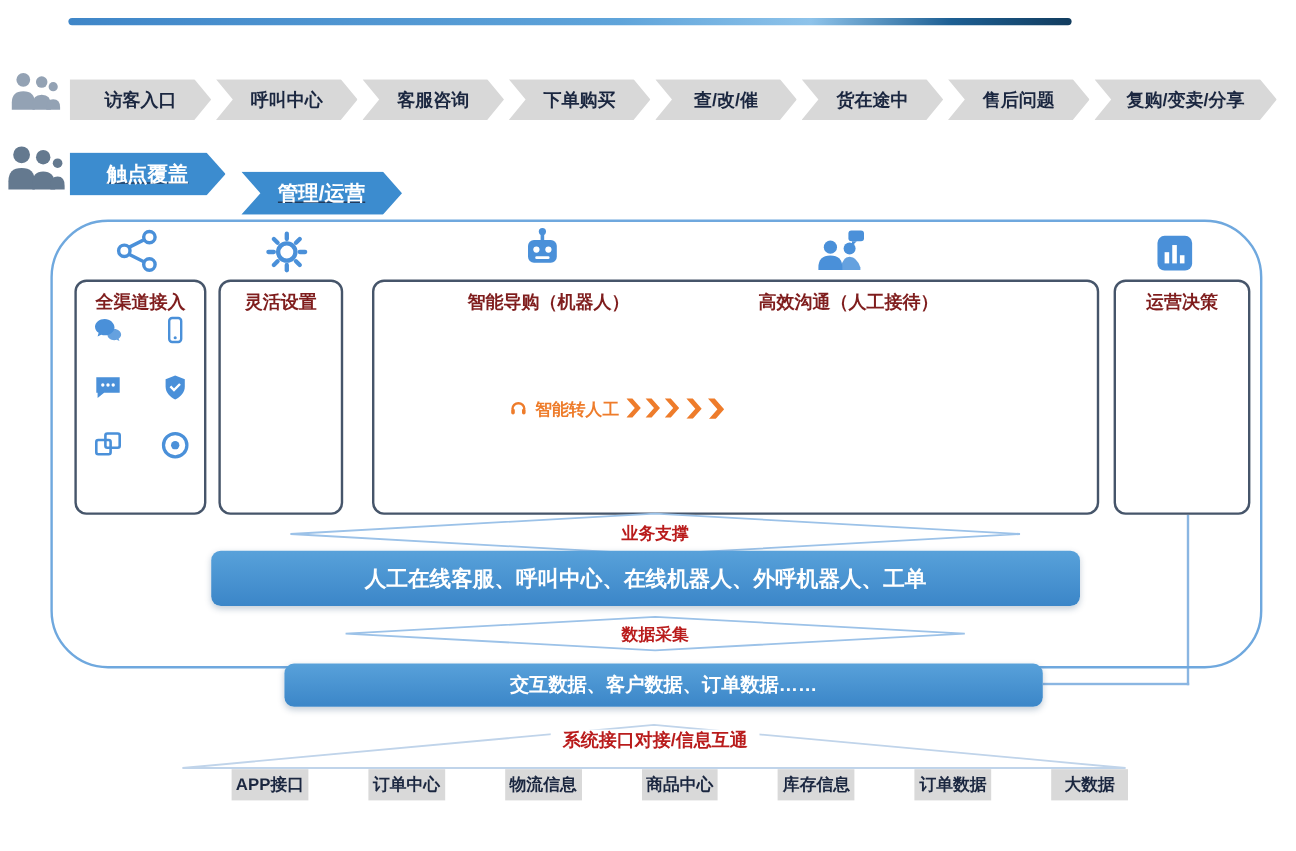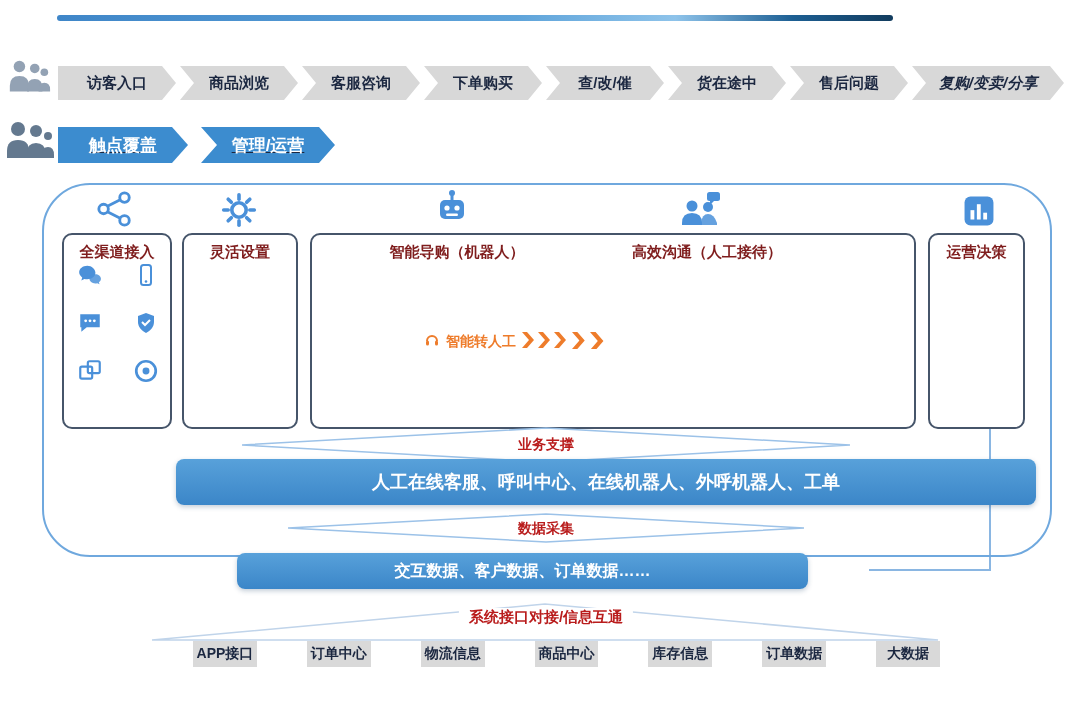--- a/index.html
+++ b/index.html
@@ -12,64 +12,64 @@
   
   .topline{position:absolute;left:57px;top:15px;width:836px;height:6px;border-radius:3px;
     background:linear-gradient(90deg,#3f86c8 0%,#5fa4da 55%,#8ec3ea 74%,#1d5f93 88%,#123c5e 100%);}
   
   .journey{position:absolute;left:58px;top:66px;height:34px;display:flex;}
   .chip{width:118px;height:34px;margin-right:4px;background:var(--chip-gray,#d8d8d8);
     display:flex;align-items:center;justify-content:center;
     font-size:15px;font-weight:bold;color:var(--text-dark,#1b2740);
     clip-path:polygon(0 0,calc(100% - 14px) 0,100% 50%,calc(100% - 14px) 100%,0 100%,14px 50%);}
   .chip.first{clip-path:polygon(0 0,calc(100% - 14px) 0,100% 50%,calc(100% - 14px) 100%,0 100%);}
-  .chip.last{width:152px;margin-right:0;font-style:italic;}
+  .chip.last{width:152px;margin-right:0;}
   
   .band{position:absolute;left:58px;top:127px;height:36px;display:flex;text-decoration:underline;}
   .bseg{height:36px;margin-right:5px;background:var(--band-blue,#3c8ccf);color:#fff;
     display:flex;align-items:center;justify-content:center;font-weight:bold;font-size:17px;
     clip-path:polygon(0 0,calc(100% - 16px) 0,100% 50%,calc(100% - 16px) 100%,0 100%,16px 50%);}
   .bseg.first{clip-path:polygon(0 0,calc(100% - 16px) 0,100% 50%,calc(100% - 16px) 100%,0 100%);}
   .bseg.w1{width:130px}.bseg.w2{width:128px}
   .bseg.main{width:600px;font-size:18px;}
-  .bseg.right{width:134px;margin-left:8px;margin-right:0;}
+  .bseg.right{width:134px;margin-left:8px;margin-right:0;margin-top:16px;}
   
   .actor{position:absolute;}
   
   .container{position:absolute;left:42px;top:183px;width:1006px;height:370px;
     border:2px solid var(--container-border,#6fa8de);border-radius:48px;}
   
   .col{position:absolute;top:233px;height:196px;background:#fff;
     border:2px solid var(--column-border,#46556a);border-radius:10px;box-sizing:border-box;}
   .col .title{display:block;padding-top:8px;text-align:center;font-weight:bold;font-size:15px;color:#7f1d1d;}
   .c1{left:62px;width:110px;}
-  .c2{left:182px;width:116px;}
+  .c2{left:182px;width:104px;}
   .c3{left:310px;width:606px;}
-  .c5{left:928px;width:97px;}
+  .c5{left:928px;width:114px;}
   .c3 .title{position:absolute;top:8px;padding-top:0;}
   .c3 .t-robot{left:0;width:290px;}
   .c3 .t-human{left:250px;width:290px;}
   .colicon{position:absolute;}
   
   .channel-grid{position:absolute;left:74px;top:262px;width:88px;display:grid;
     grid-template-columns:1fr 1fr;gap:22px 24px;justify-items:center;}
   .channel-grid span{width:26px;height:26px;display:flex;align-items:center;justify-content:center;}
   
   .transfer{position:absolute;left:424px;top:331px;display:flex;align-items:center;gap:6px;
     color:var(--orange,#ee7c2b);font-weight:bold;font-size:14px;z-index:3;}
   
   .shape{position:absolute;z-index:1;}
   .midlabel{position:absolute;left:546px;transform:translateX(-50%);z-index:4;
     background:#fff;padding:0 10px;font-weight:bold;font-size:14px;color:#b91c1c;white-space:nowrap;}
   
   .bluebar{position:absolute;display:flex;align-items:center;justify-content:center;z-index:3;
     background:linear-gradient(180deg,var(--bar-blue-top,#58a1da),var(--bar-blue-bottom,#3b86c8));
     border-radius:8px;color:#fff;font-weight:bold;box-shadow:0 2px 5px rgba(20,60,100,.25);}
-  .bar1{left:176px;top:459px;width:860px;height:46px;font-size:18px;}
-  .bar2{left:237px;top:553px;width:571px;height:36px;font-size:16px;}
+  .bar1{left:176px;top:459px;width:724px;height:46px;font-size:18px;}
+  .bar2{left:237px;top:553px;width:632px;height:36px;font-size:16px;}
   
   .conn-v{position:absolute;left:989px;top:429px;width:2px;height:142px;background:#8ab6e2;z-index:0;}
   .conn-h{position:absolute;left:869px;top:569px;width:122px;height:2px;background:#8ab6e2;z-index:0;}
   
   .systems{position:absolute;left:150px;top:641px;width:790px;height:26px;display:flex;gap:7px;}
   .sys{flex:1;background:var(--box-gray,#d9d9d9);display:flex;align-items:center;justify-content:center;
     font-size:14px;font-weight:bold;color:var(--text-dark,#1b2740);margin-left:43px;}
 </style>
 </head>
 <body>
@@ -98,21 +98,21 @@
       <circle cx="34" cy="13" r="6"></circle>
           <path d="M25 35q0-10 9-10t10 10v5H25z"></path>
       <circle cx="46" cy="18" r="4"></circle>
           <path d="M40 37q0-8 6-8t6 8v3H40z"></path>
     </g>
       </svg>
   </div>
 
   <div class="journey">
     <div class="chip first">访客入口</div>
-    <div class="chip">商品浏览</div>
+    <div class="chip">呼叫中心</div>
     <div class="chip">客服咨询</div>
     <div class="chip">下单购买</div>
     <div class="chip">查/改/催</div>
     <div class="chip">货在途中</div>
     <div class="chip">售后问题</div>
     <div class="chip last">复购/变卖/分享</div>
   </div>
 
   <div class="band">
     <div class="bseg first w1">触点覆盖</div>

